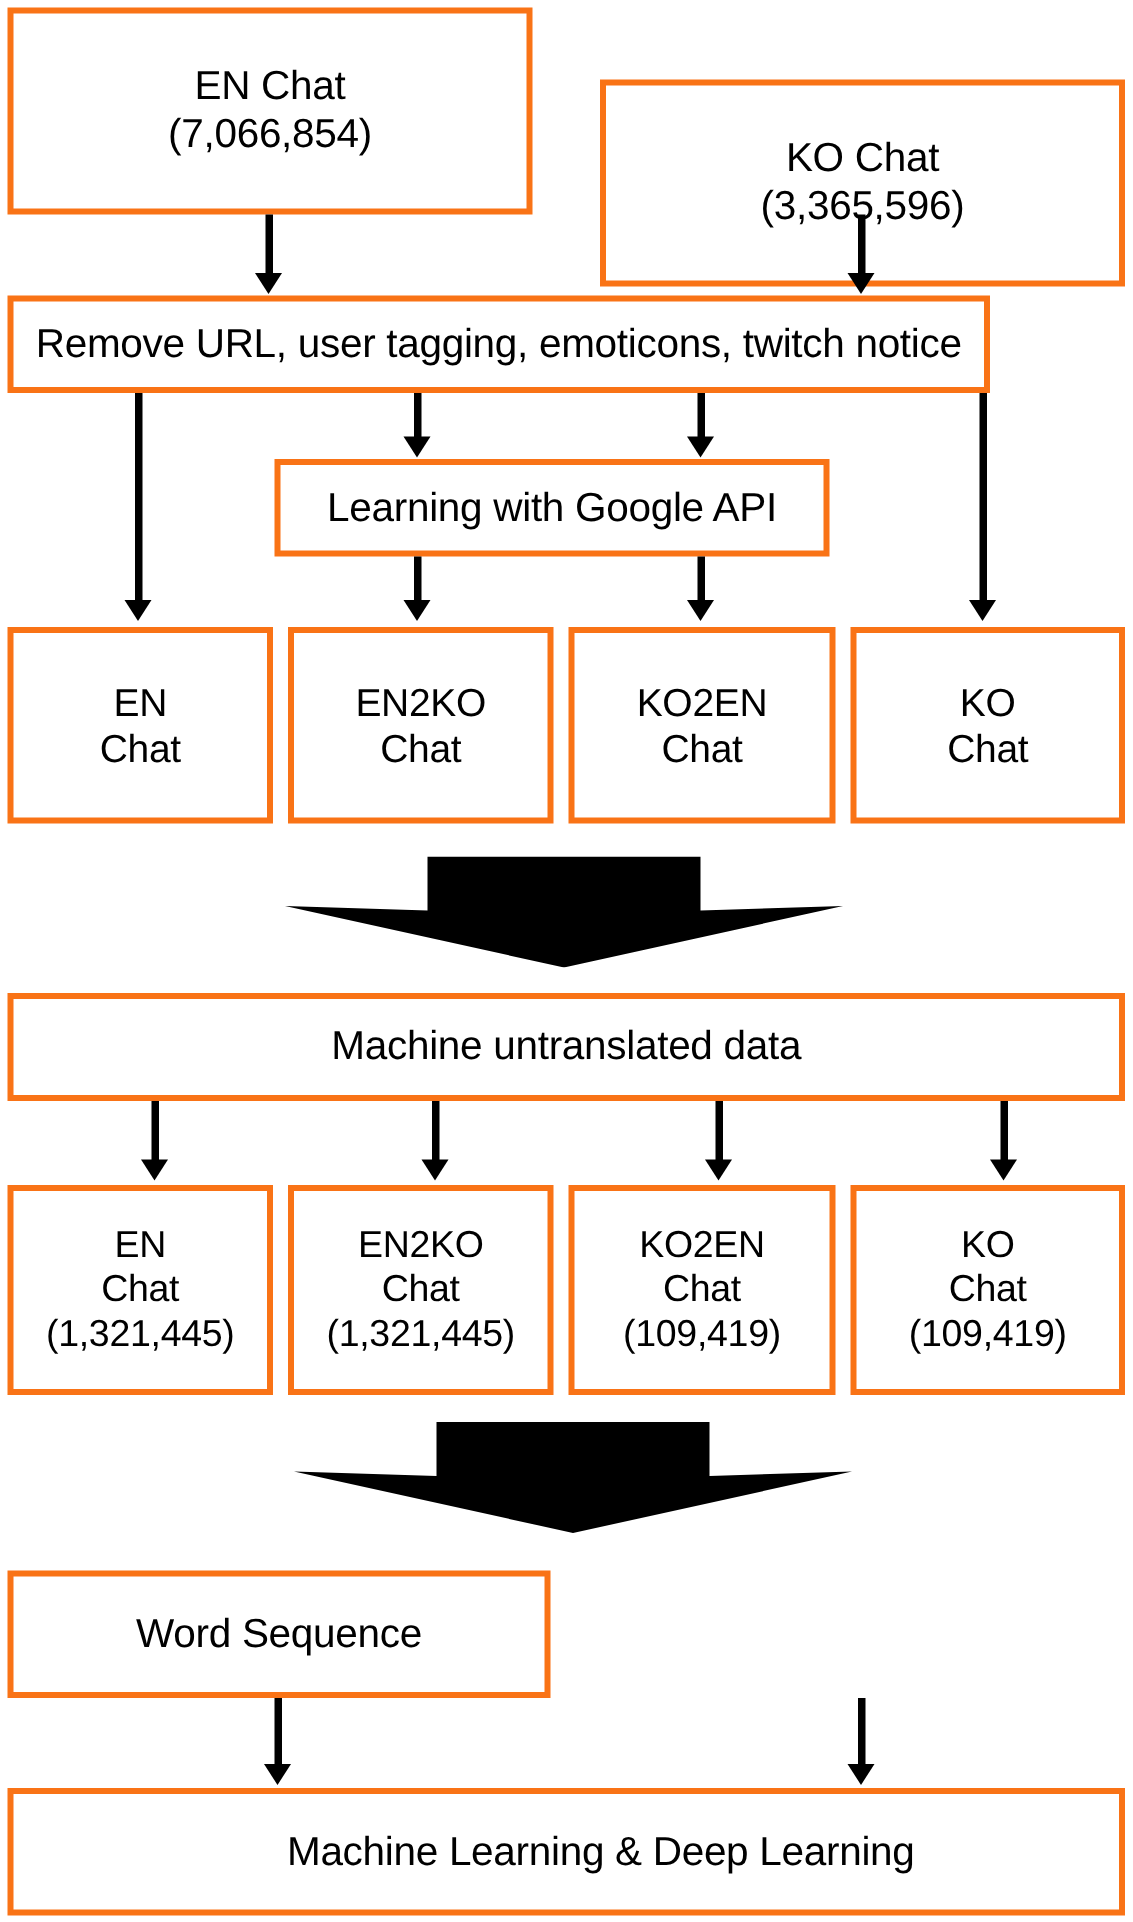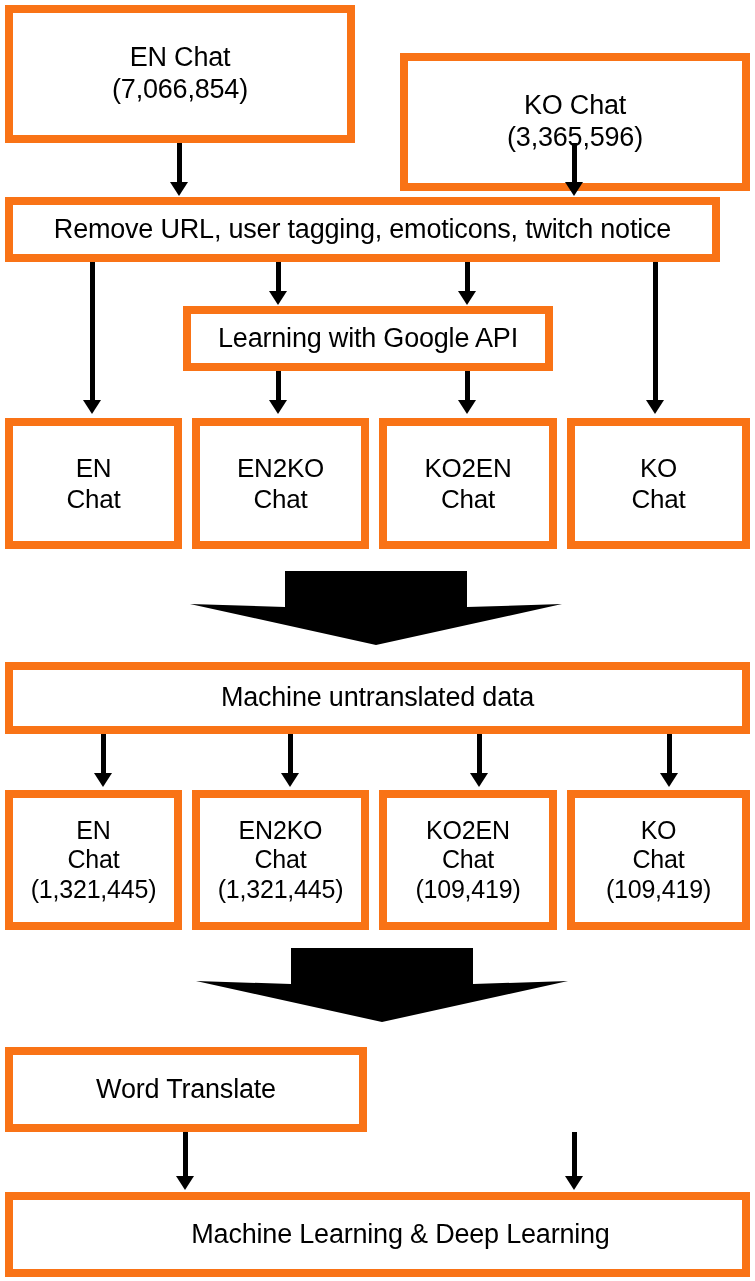--- a/index.html
+++ b/index.html
@@ -11,21 +11,21 @@
     position: relative;
     width: 755px;
     height: 1281px;
     background: #ffffff;
     font-family: "Liberation Sans", "DejaVu Sans", sans-serif;
     overflow: hidden;
   }
   .node {
     position: absolute;
     box-sizing: border-box;
-    border: 8px solid #f97316;
+    border: 4px solid #f97316;
     background: #ffffff;
     display: flex;
     flex-direction: column;
     align-items: center;
     justify-content: center;
     text-align: center;
     color: #000000;
     line-height: 1.18;
     letter-spacing: -0.2px;
   }
@@ -66,21 +66,21 @@
     <span class="line">KO Chat</span>
     <span class="line">(3,365,596)</span>
   </div>
 
   <div class="conn" style="left:177px; top:143px; height:40px;"></div>
   <div class="arrowhead" style="left:170px; top:182px;"></div>
 
   <div class="conn" style="left:572px; top:143px; height:40px;"></div>
   <div class="arrowhead" style="left:565px; top:182px;"></div>
 
-  <div class="node fs-big" style="left:5px; top:197px; width:715px; height:65px;">
+  <div class="node fs-big" style="left:5px; top:197px; width:655px; height:65px;">
     <span class="line">Remove URL, user tagging, emoticons, twitch notice</span>
   </div>
 
   <div class="conn" style="left:90px; top:262px; height:139px;"></div>
   <div class="arrowhead" style="left:83px; top:400px;"></div>
 
   <div class="conn" style="left:653px; top:262px; height:139px;"></div>
   <div class="arrowhead" style="left:646px; top:400px;"></div>
 
   <div class="conn" style="left:276px; top:262px; height:30px;"></div>
@@ -165,21 +165,21 @@
     <span class="line">(109,419)</span>
   </div>
 
   <div class="blockarrow" style="left:196px; top:948px; width:372px; height:74px;">
     <svg width="372" height="74" viewBox="0 0 372 74" xmlns="http://www.w3.org/2000/svg">
       <polygon points="95,0 277,0 277,36 372,33 186,74 0,33 95,36" fill="#000000"></polygon>
     </svg>
   </div>
 
   <div class="node fs-big" style="left:5px; top:1047px; width:362px; height:85px;">
-    <span class="line">Word Translate</span>
+    <span class="line">Word Sequence</span>
   </div>
 
 
   <div class="conn" style="left:183px; top:1132px; height:45px;"></div>
   <div class="arrowhead" style="left:176px; top:1176px;"></div>
 
   <div class="conn" style="left:572px; top:1132px; height:45px;"></div>
   <div class="arrowhead" style="left:565px; top:1176px;"></div>
 
   <div class="node fs-big" style="left:5px; top:1192px; width:745px; height:85px;padding-left:46px;">

